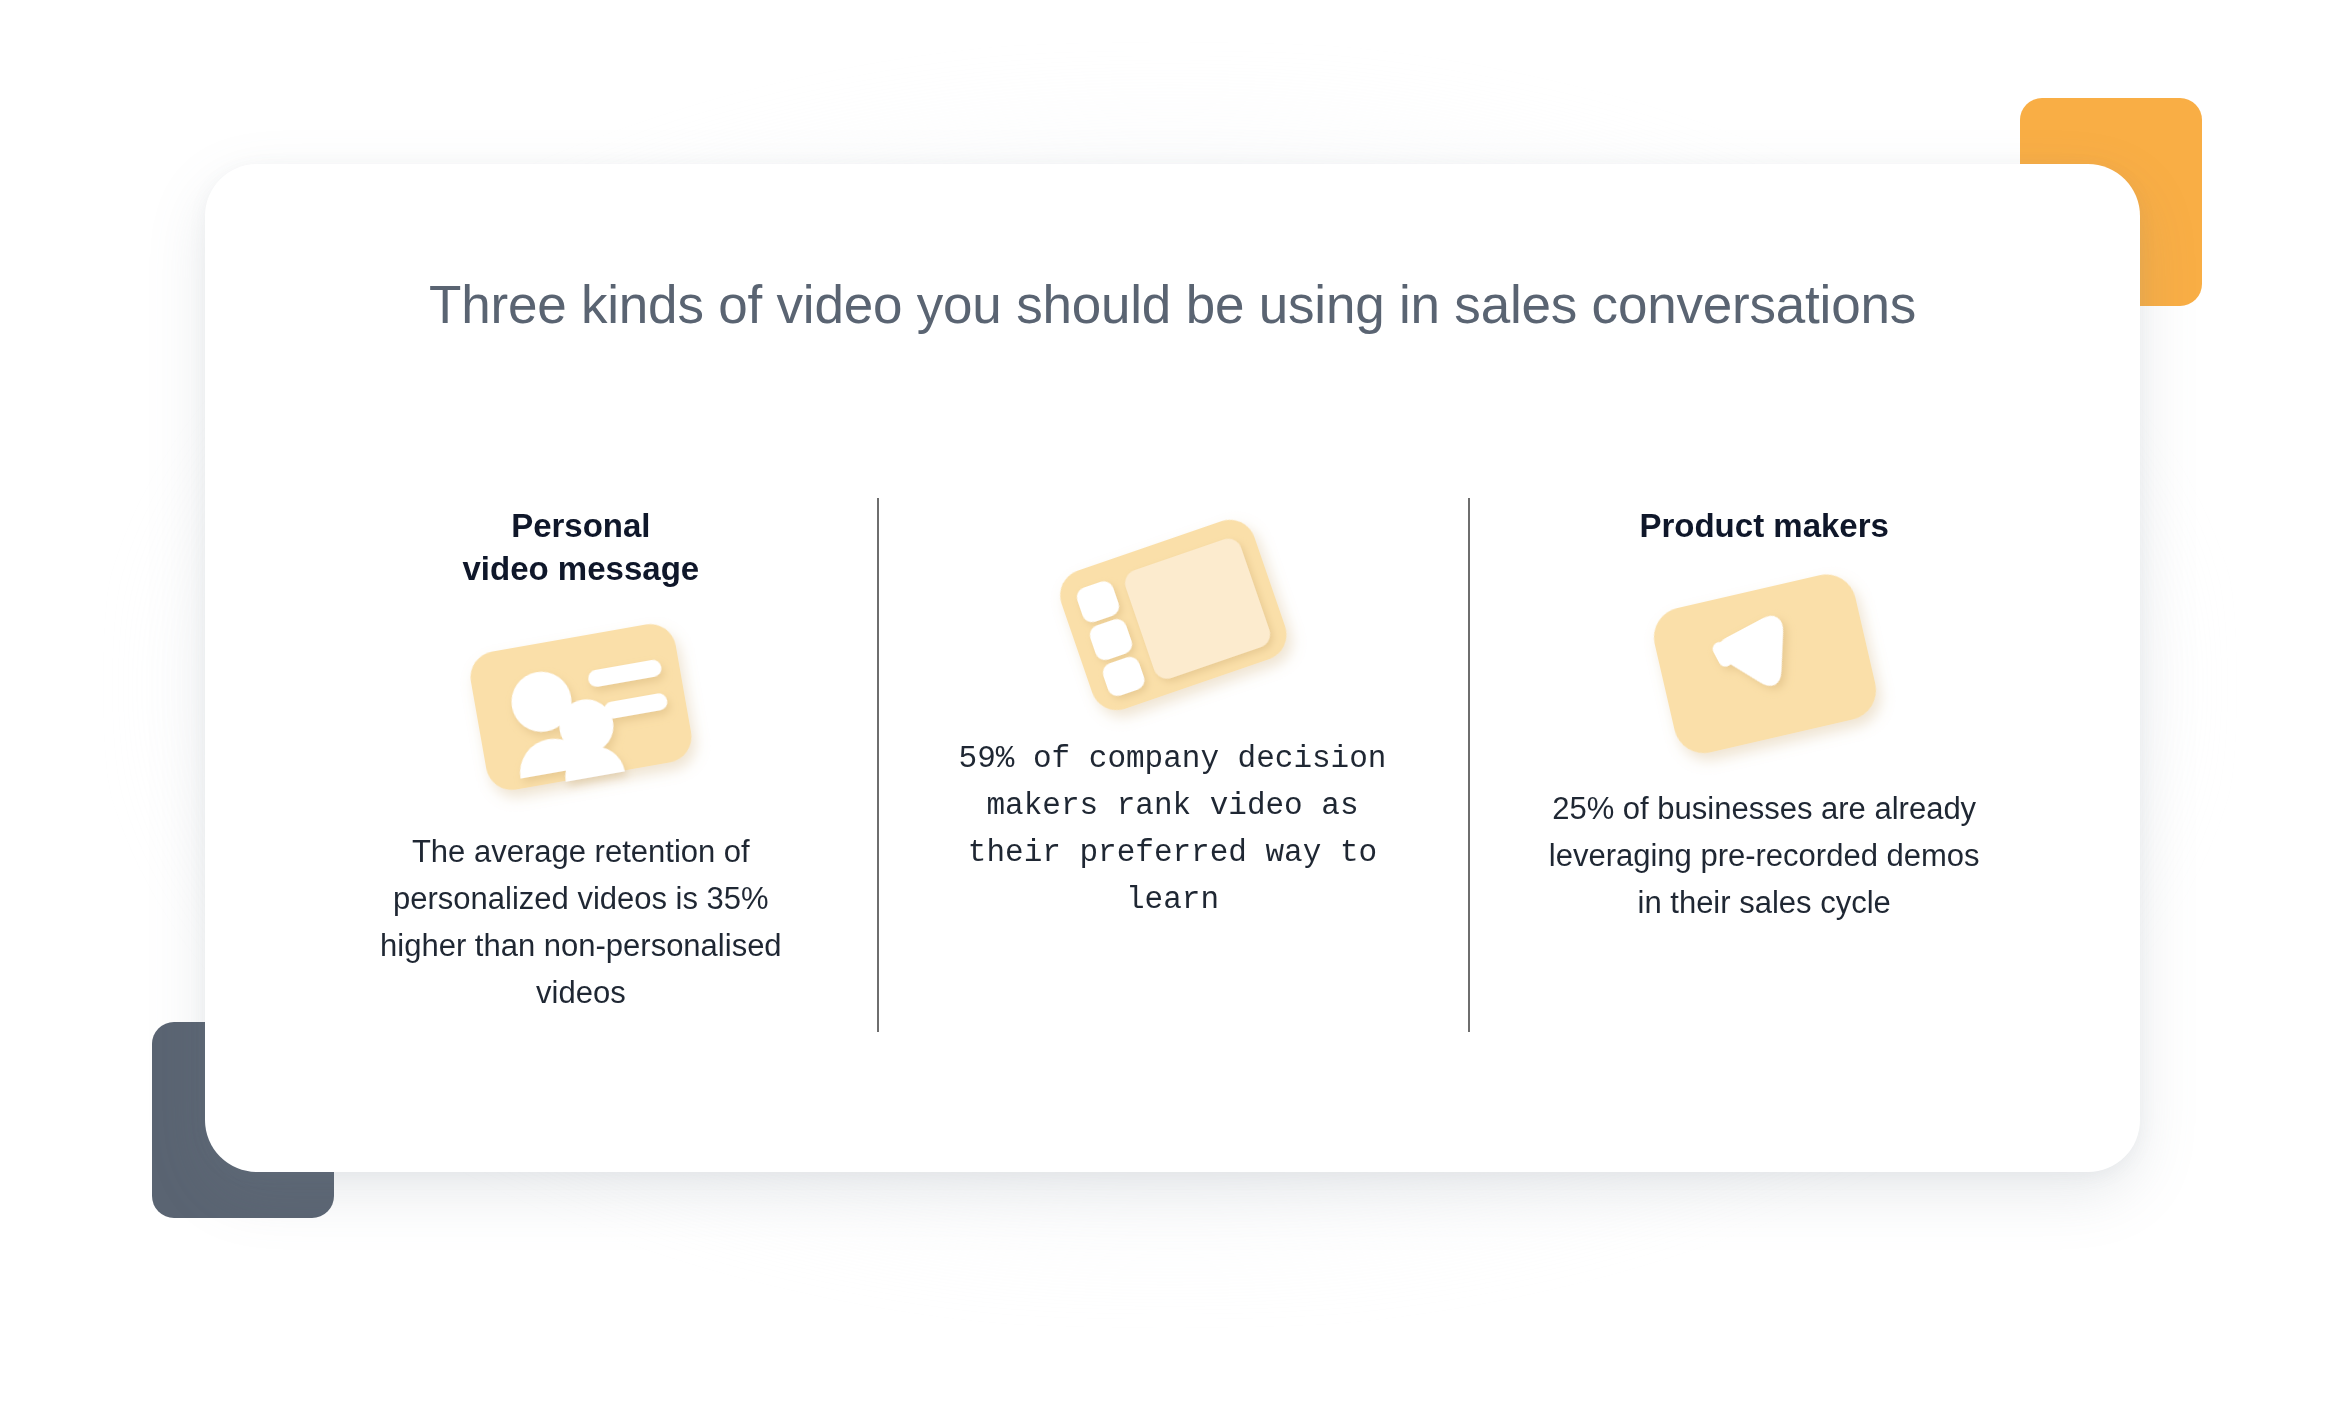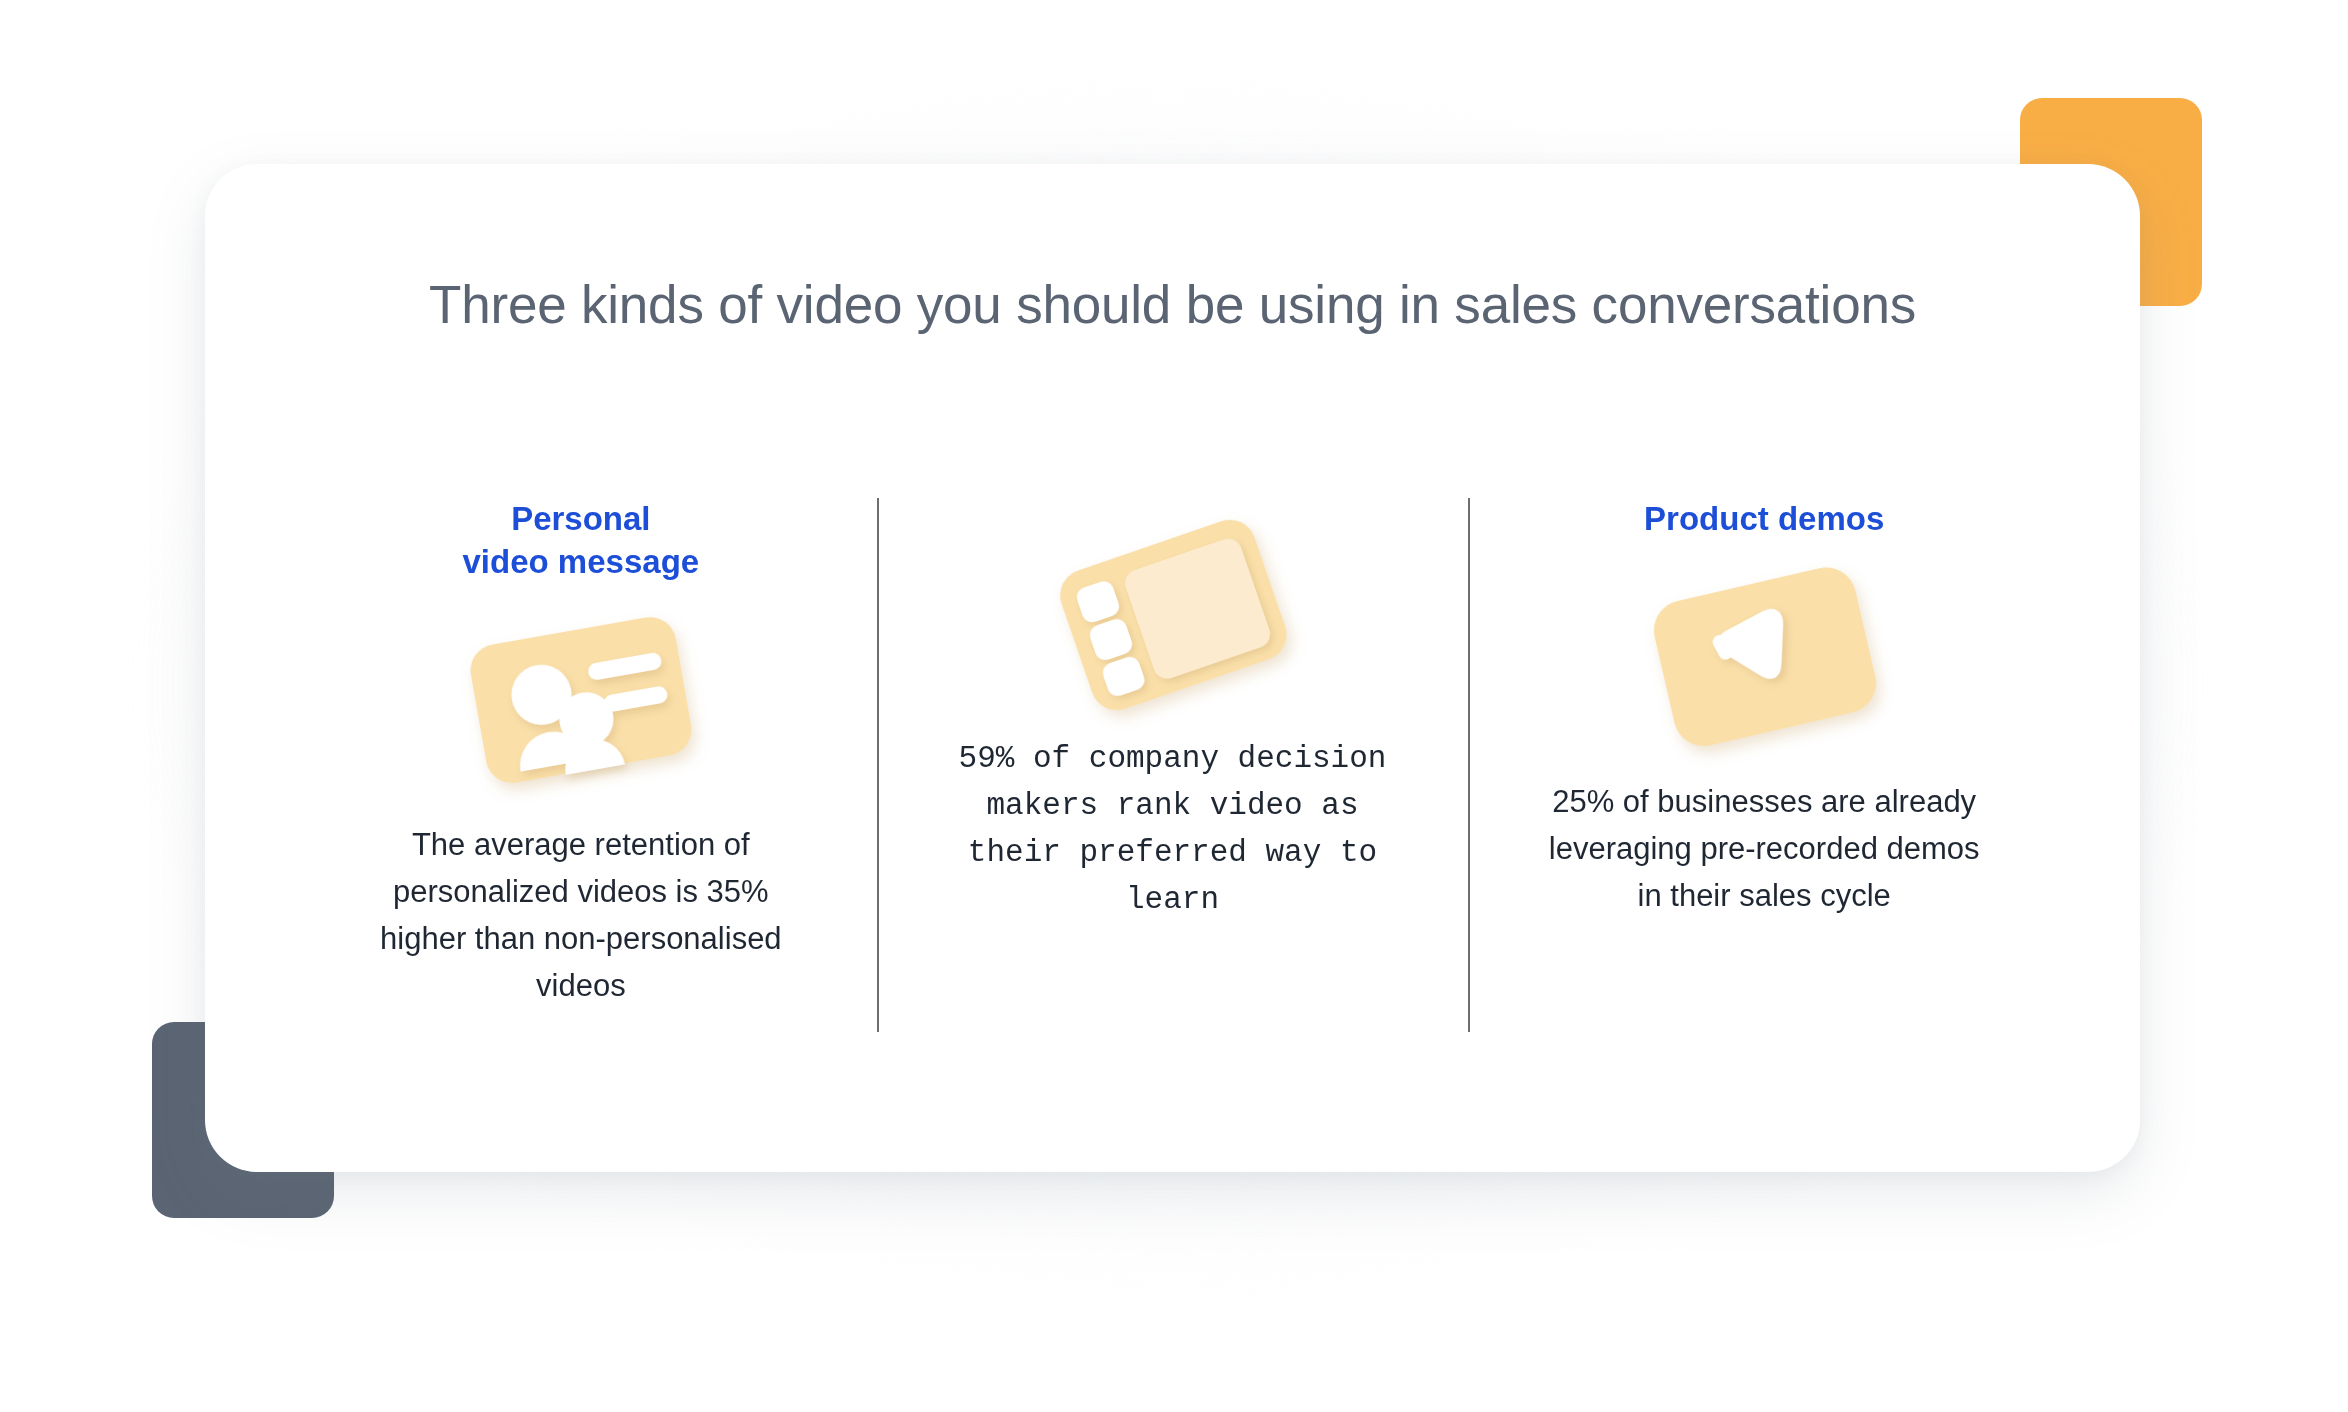--- a/index.html
+++ b/index.html
@@ -110,24 +110,24 @@
     left: 0;
     top: 0px;
     width: 2px;
     height: 534px;
     background: #6E6E6E;
   }
 
   .col-head {
     font-size: 33px;
     font-weight: 600;
-    color: #1d4ed8;
+    color: #0f172a;
     line-height: 1.30;
     text-align: center;
-    margin-top: 0px;
+    margin-top: 7px;
     white-space: pre-line;
   }
 
   .icon-wrap {
     margin-top: 24px;
     width: 300px;
     height: 185px;
     position: relative;
   }
 
@@ -216,21 +216,21 @@
                 <rect x="114" y="38" width="122" height="114" rx="14" fill="#FCEBCE"></rect>
               </g>
             </g>
           </svg>
         </div>
 
         <div class="col-body">59% of company decision makers rank video as their preferred way to learn</div>
       </div>
 
       <div class="col">
-        <div class="col-head">Product demos</div>
+        <div class="col-head">Product makers</div>
 
         <div class="icon-wrap">
           <svg width="300" height="185" viewBox="0 0 300 185" aria-hidden="true">
             <defs>
               <filter id="sh3" x="-30%" y="-30%" width="170%" height="170%">
                 <feDropShadow dx="3" dy="8" stdDeviation="7" flood-color="#C9A66A" flood-opacity="0.30"></feDropShadow>
               </filter>
               <filter id="shw3" x="-50%" y="-50%" width="200%" height="200%">
                 <feDropShadow dx="2" dy="5" stdDeviation="4" flood-color="#C9A66A" flood-opacity="0.38"></feDropShadow>
               </filter>

